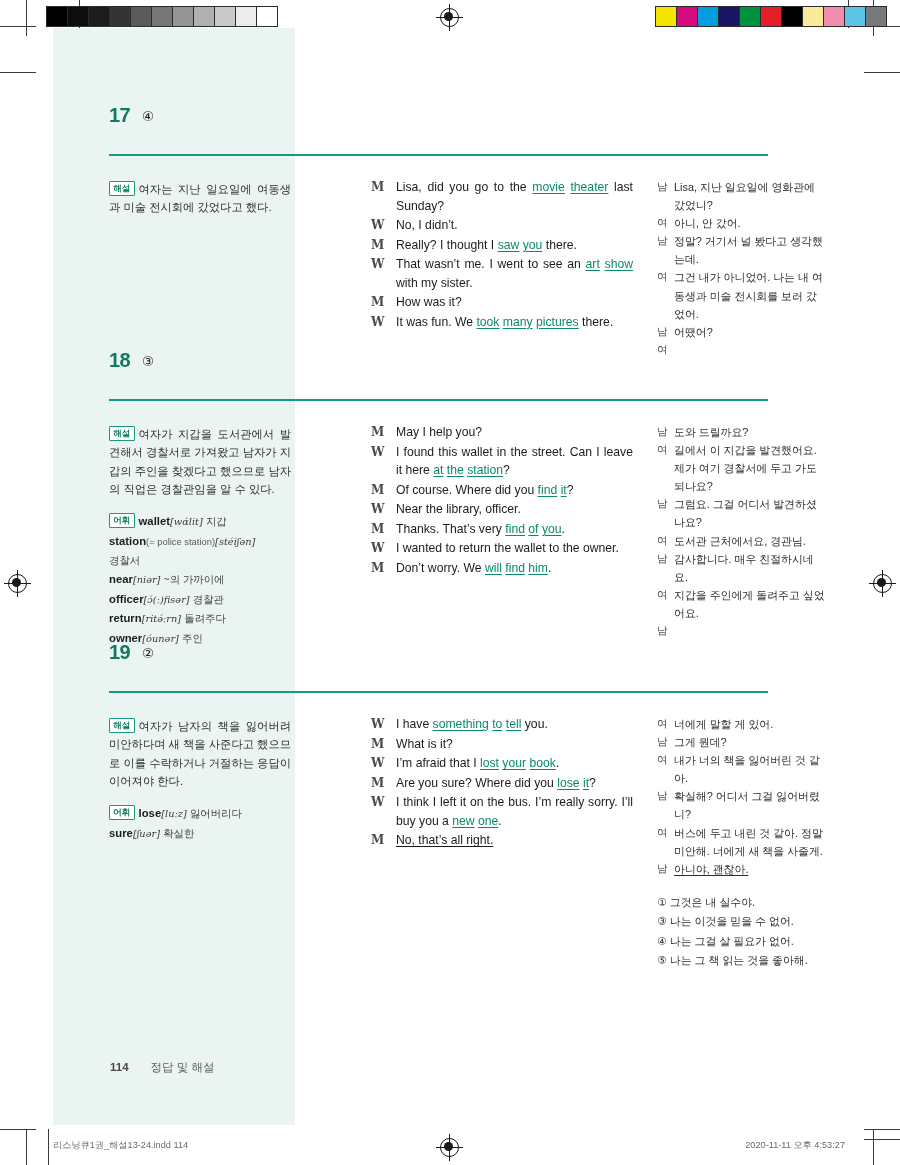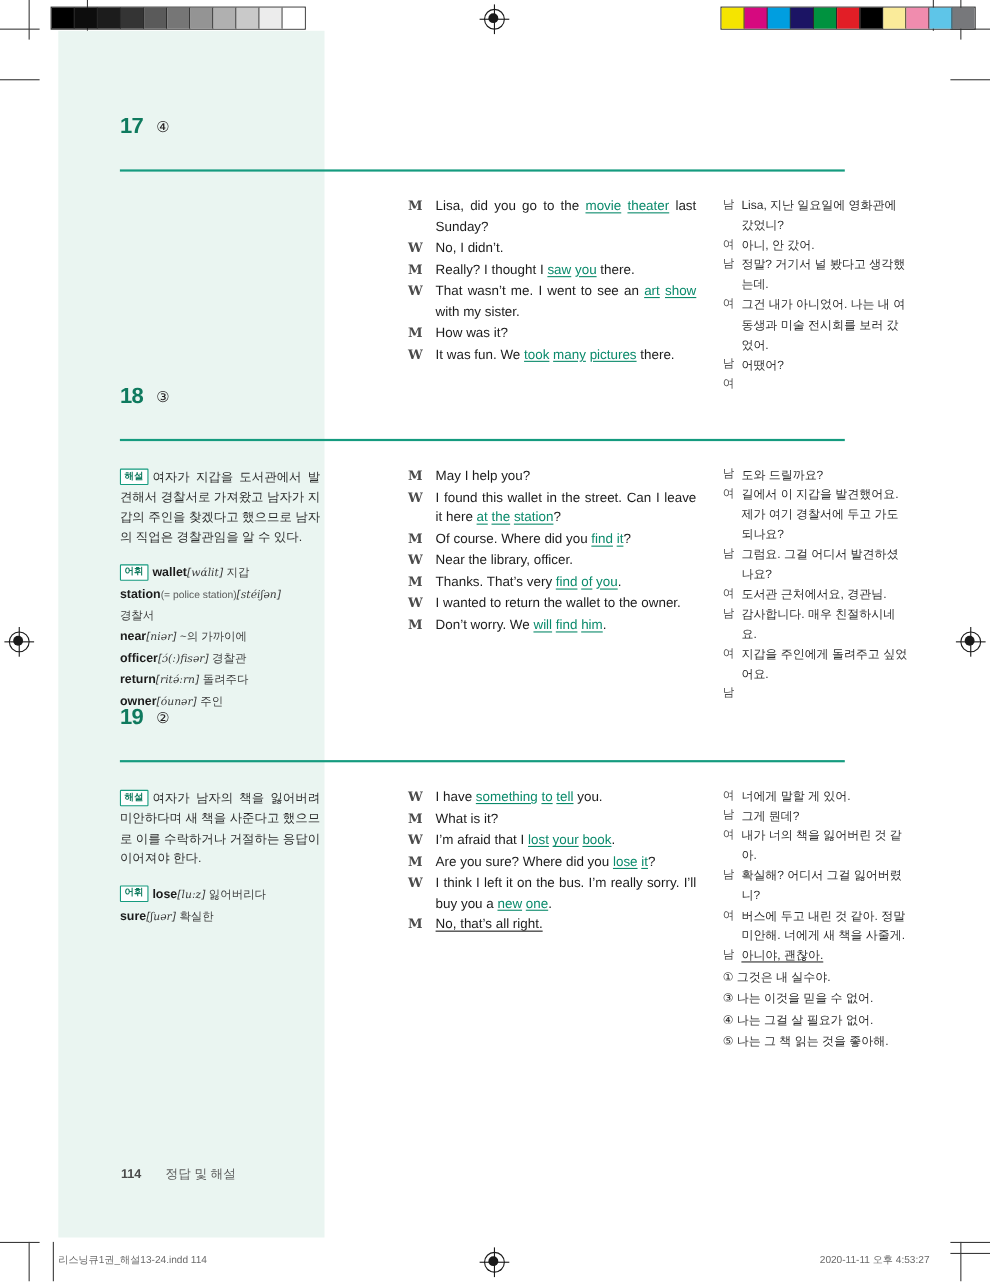--- a/index.html
+++ b/index.html
@@ -95,21 +95,21 @@
   .hl{color:#0a8a6b;text-decoration:underline;text-underline-offset:2px;}
   .ul{text-decoration:underline;text-underline-offset:2px;}
 
   
   .rcol{
     position:absolute;left:604px;width:168px;
     font-size:10.9px;line-height:1.66;color:#2c2c2c;
   }
   .kline{position:relative;padding-left:17px;margin-bottom:0px;}
   .kline .kspk{position:absolute;left:0;top:0;color:#4b4b4b;font-size:10.5px;}
-  .choices{margin-top:2px;font-size:10.9px;line-height:1.74;}
+  .choices{margin-top:15px;font-size:10.9px;line-height:1.74;}
   .choices div{margin-bottom:0.5px;}
 
   
   .pagefoot{
     position:absolute;left:110px;top:1060px;font-size:11.5px;color:#5c5c5c;
   }
   .pagefoot .pn{font-weight:bold;color:#4a4a4a;margin-right:22px;}
   .filefoot{
     position:absolute;left:53px;top:1139px;font-size:9.2px;color:#6a6a6a;
   }
@@ -179,20 +179,23 @@
   <div class="content">
 
     <div class="qblock" style="top:78px;">
       <div class="qhead">
         <span class="qnum">17</span>
         <span class="qans">④</span>
       </div>
       <div class="qrule" style="top:48px;"></div>
 
       <div class="lcol" style="top:74px;">
+        <p class="lpara">
+          <span class="tag">해설</span><span>여자는 지난 일요일에 여동생과 미술 전시회에 갔었다고 했다.</span>
+        </p>
       </div>
 
       <div class="mcol" style="top:72px;">
         <div class="line"><span class="spk">M</span><span>Lisa, did you go to the <span class="hl">movie</span> <span class="hl">theater</span> last Sunday?</span></div>
         <div class="line"><span class="spk">W</span><span>No, I didn’t.</span></div>
         <div class="line"><span class="spk">M</span><span>Really? I thought I <span class="hl">saw</span> <span class="hl">you</span> there.</span></div>
         <div class="line"><span class="spk">W</span><span>That wasn’t me. I went to see an <span class="hl">art</span> <span class="hl">show</span> with my sister.</span></div>
         <div class="line"><span class="spk">M</span><span>How was it?</span></div>
         <div class="line"><span class="spk">W</span><span>It was fun. We <span class="hl">took</span> <span class="hl">many</span> <span class="hl">pictures</span> there.</span></div>
       </div>

